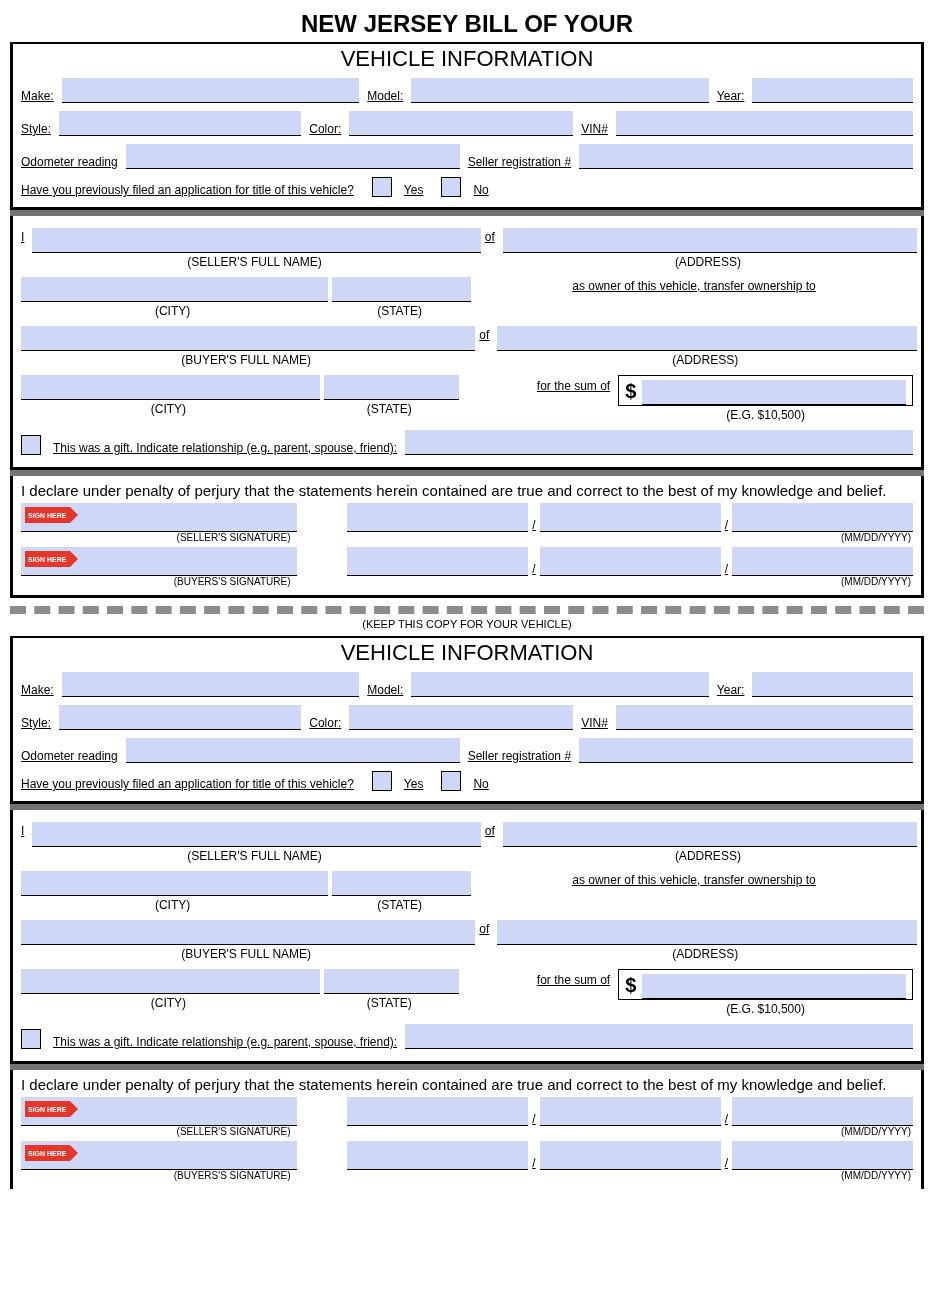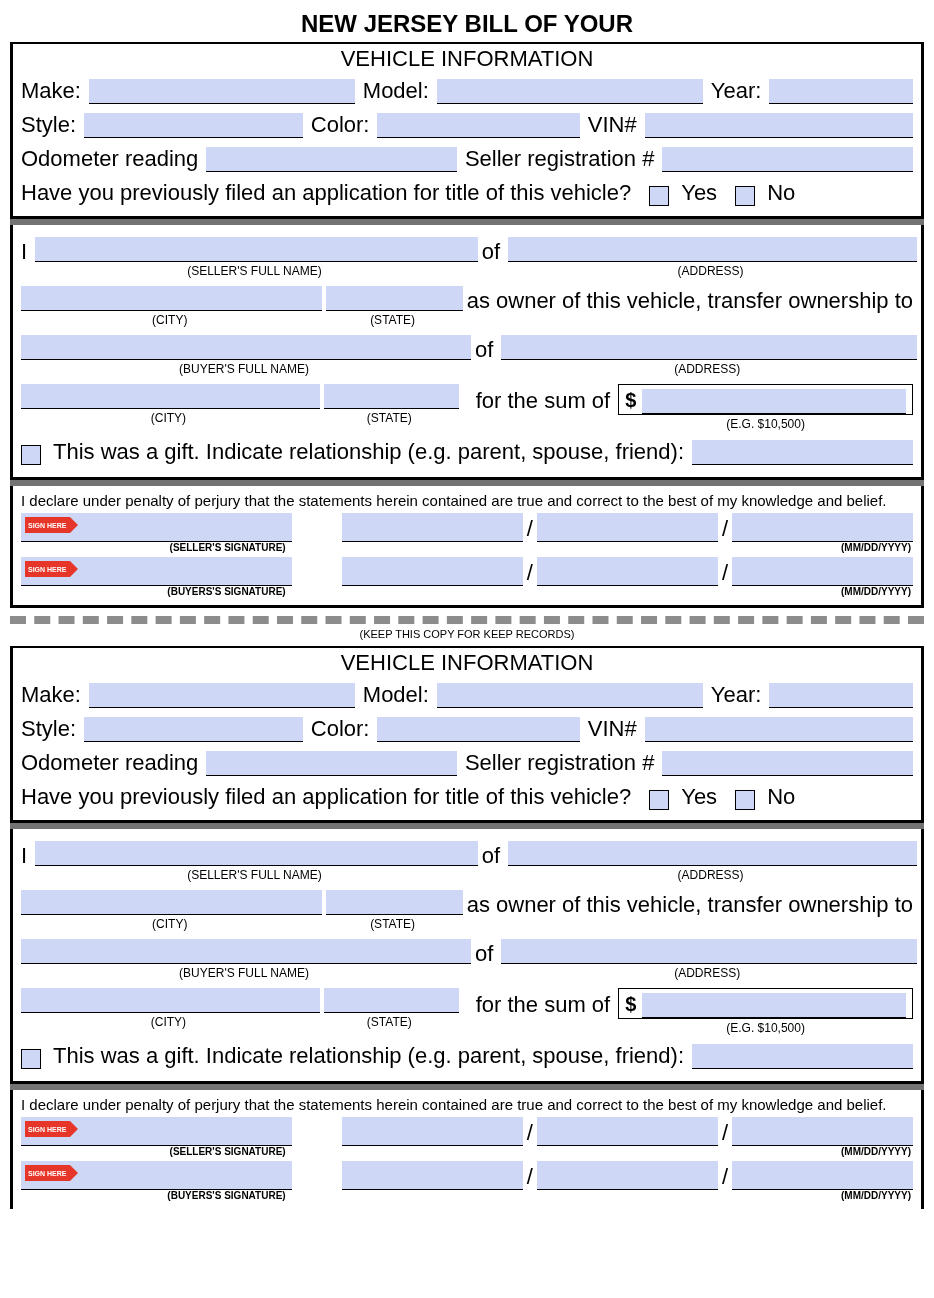--- a/index.html
+++ b/index.html
@@ -28,22 +28,23 @@
     font-size: 22px;
     padding: 2px 0;
   }
   .row {
     display: flex;
     align-items: flex-end;
     padding: 4px 8px;
     gap: 8px;
   }
   .label {
-    font-size: 22px;
+    font-size: 12px;
     white-space: nowrap;
+    text-decoration: underline;
   }
   .input {
     background: #ced8f6;
     border: none;
     border-bottom: 1px solid #000;
     height: 22px;
     flex: 1;
     min-width: 40px;
   }
   .checkbox {
@@ -112,21 +113,20 @@
     background: #ced8f6;
     border: none;
     border-bottom: 1px solid #000;
     height: 26px;
     flex: 1;
   }
   .sig-hint {
     text-align: right;
     font-size: 10px;
     padding-right: 2px;
-    font-weight: bold;
   }
   .sum-box {
     border: 1px solid #000;
     display: flex;
     align-items: flex-start;
     padding: 4px 6px 0 6px;
     gap: 6px;
   }
   .dollar {
     font-size: 20px;
@@ -273,21 +273,21 @@
         <input class="sig-input" style="flex: 1.5 1 0%;">
         <span class="label">/</span>
         <input class="sig-input" style="flex: 0.9 1 0%;">
       </div>
       <div class="sig-hint">(MM/DD/YYYY)</div>
     </div>
   </div>
 </div>
 
 <hr class="dashed-sep">
-<div class="keep-copy">(KEEP THIS COPY FOR KEEP RECORDS)</div>
+<div class="keep-copy">(KEEP THIS COPY FOR YOUR VEHICLE)</div>
 
 <div class="section">
   <div class="section-title">VEHICLE INFORMATION</div>
   <div class="row">
     <span class="label">Make:</span>
     <input class="input" style="flex: 1.5 1 0%;">
     <span class="label">Model:</span>
     <input class="input" style="flex: 1.5 1 0%;">
     <span class="label">Year:</span>
     <input class="input" style="flex: 0.8 1 0%;">

